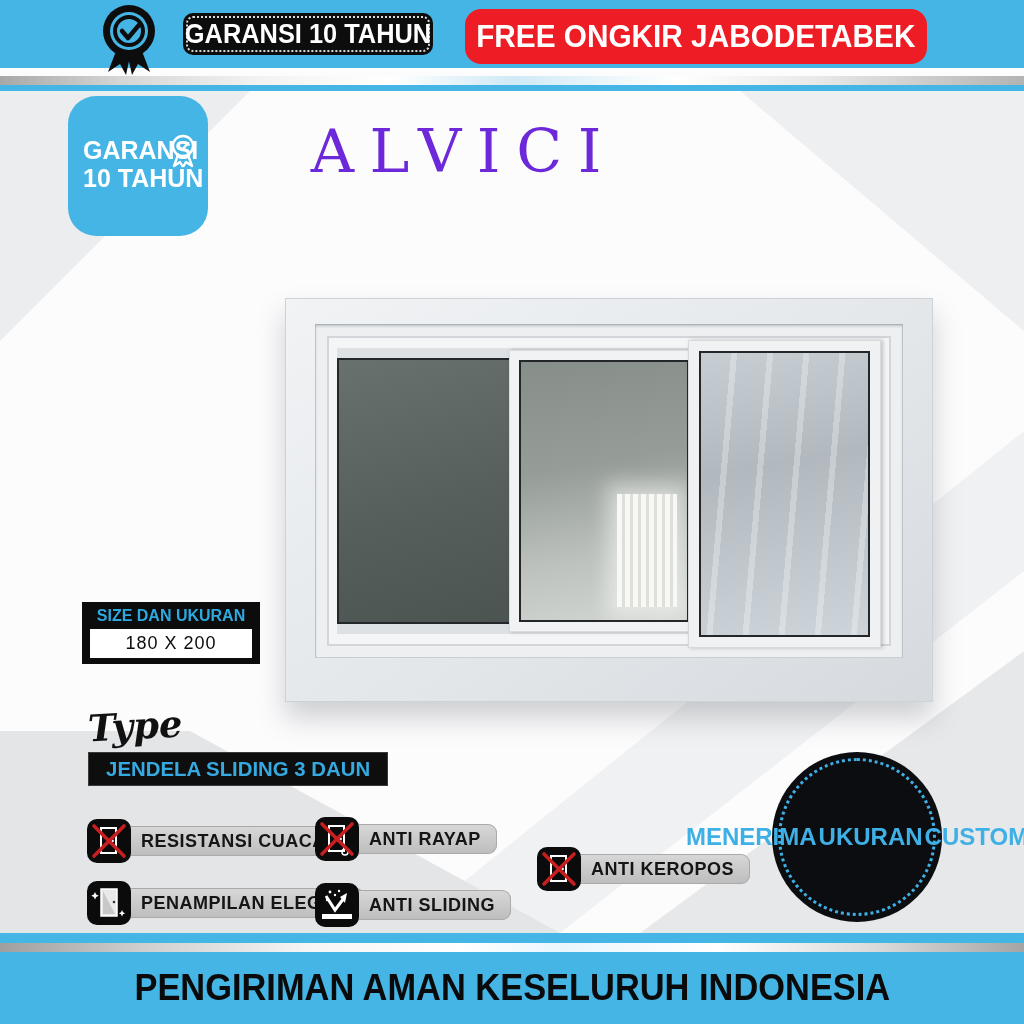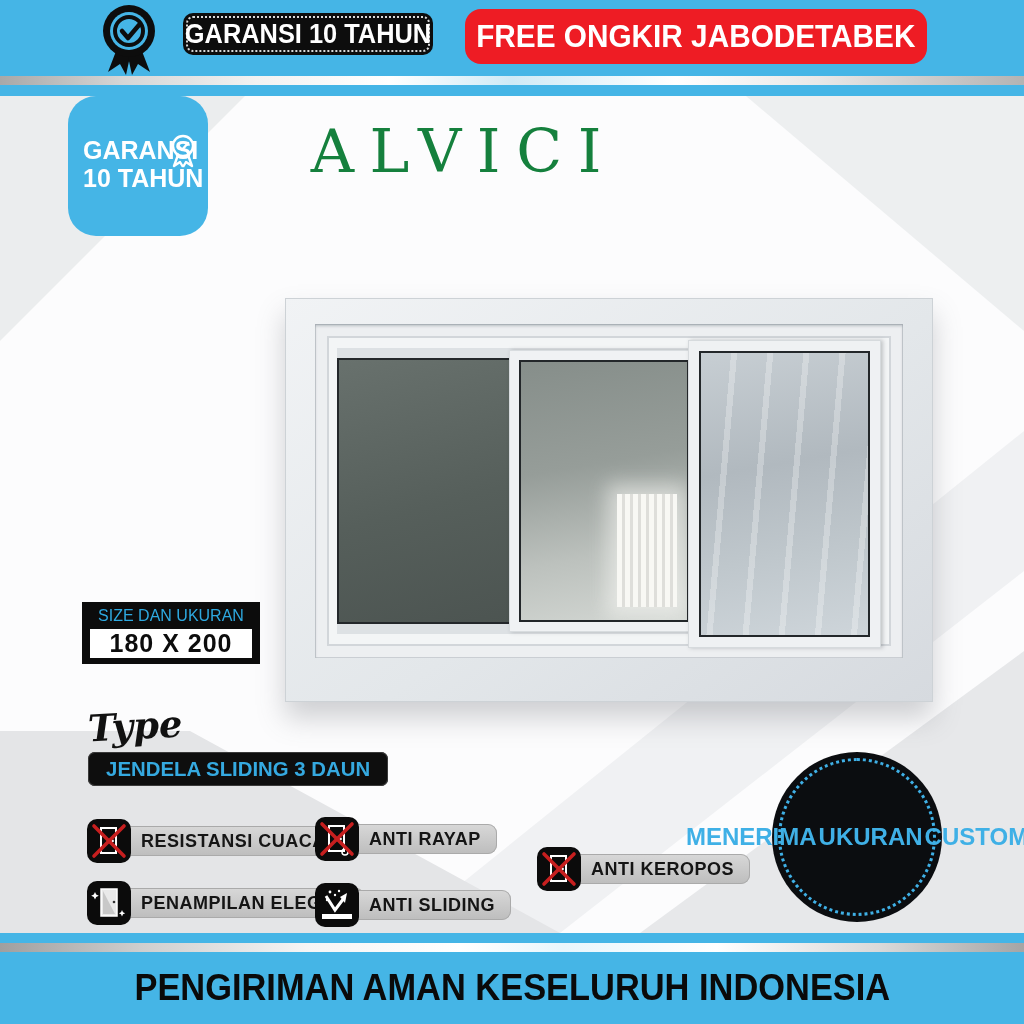--- a/index.html
+++ b/index.html
@@ -2,21 +2,21 @@
 <html><head>
 <meta charset="utf-8">
 <style>
   html,body{margin:0;padding:0;background:#888;}
   .canvas{
     position:relative;width:1024px;height:1024px;overflow:hidden;
     background:#fcfcfd;font-family:"Liberation Sans",sans-serif;
     margin:0 auto;
   }
   
-  .top-bar{position:absolute;left:0;top:0;width:1024px;height:96px;background:#45b5e6;z-index:5;}
+  .top-bar{position:absolute;left:0;top:0;width:1024px;height:68px;background:#45b5e6;z-index:5;}
   .top-medal{position:absolute;left:96px;top:2px;width:66px;height:74px;}
   .pill-guarantee{
     position:absolute;left:183px;top:13px;width:250px;height:42px;background:#0d0d0d;
     border-radius:10px;color:#fff;display:flex;align-items:center;justify-content:center;
   }
   .pill-guarantee::before{content:"";position:absolute;inset:3px;border:2px dotted rgba(255,255,255,.85);border-radius:7px;}
   .pill-guarantee span{font-weight:bold;font-size:27px;letter-spacing:0px;transform:scaleX(.94);white-space:nowrap;}
   .pill-shipping{
     position:absolute;left:465px;top:9px;width:462px;height:55px;background:#ee1c24;
     border-radius:16px;color:#fff;display:flex;align-items:center;justify-content:center;
@@ -42,21 +42,21 @@
   .deco .d3{background:#e4e5e7;clip-path:polygon(0 640px,190px 640px,560px 842px,0 842px);}
   .deco .d4{background:#e7e8ea;clip-path:polygon(1024px 560px,1024px 842px,640px 842px);}
   
   .warranty-badge{position:absolute;left:68px;top:96px;width:140px;height:140px;background:#45b5e6;
     border-radius:28px;z-index:2;color:#fff;}
   .warranty-badge .l1{position:absolute;left:15px;top:40px;font-weight:bold;font-size:25px;}
   .warranty-badge .l2{position:absolute;left:15px;top:68px;font-weight:bold;font-size:25px;}
   .warranty-badge svg{position:absolute;right:10px;top:38px;}
   
   .brand{position:absolute;left:0;top:116px;width:912px;text-align:center;z-index:1;
-    font-family:"DejaVu Serif","Liberation Serif",serif;font-size:60px;color:#15803d;
+    font-family:"DejaVu Serif","Liberation Serif",serif;font-size:60px;color:#6d28d9;
     letter-spacing:.26em;text-indent:.26em;}
   
   .window-figure{position:absolute;left:285px;top:298px;width:648px;height:404px;z-index:1;}
   .win-wall{position:absolute;inset:0;background:linear-gradient(145deg,#f1f3f5 0%,#e3e7ea 55%,#d6dadf 100%);
     box-shadow:0 16px 26px rgba(90,95,100,.28), inset 0 0 0 1px #cdd2d6;}
   .win-step{position:absolute;top:26px;left:30px;right:30px;bottom:44px;background:#edeff1;
     box-shadow:inset 0 2px 3px rgba(110,120,130,.4), inset 0 0 0 1px #ccd0d4;}
   .win-frame{position:absolute;top:38px;left:42px;right:42px;bottom:56px;background:#f3f5f6;
     box-shadow:inset 0 0 0 2px #d2d6da;}
   .win-track{position:absolute;top:50px;left:52px;right:52px;bottom:68px;background:#dde1e4;}
@@ -73,30 +73,30 @@
     box-shadow:0 0 18px 10px rgba(250,250,245,.55);}
   .panel-right{left:64.6%;top:-8px;bottom:-14px;width:35.4%;background:#eff1f3;
     box-shadow:2px 0 4px rgba(40,45,50,.25), inset 0 0 0 1px #d6dadd;}
   .panel-right .glass{top:11px;bottom:11px;left:11px;right:11px;
     background:linear-gradient(170deg,#c7ced3 0%,#b1b9bf 40%,#bfc7cc 70%,#ced5da 100%);overflow:hidden;}
   .panel-right .glass::after{content:"";position:absolute;inset:0;
     background:repeating-linear-gradient(95deg,transparent 0 30px,rgba(255,255,255,.28) 30px 36px);}
   
   .size-panel{position:absolute;left:82px;top:602px;width:178px;height:62px;background:#0c0c0c;z-index:2;}
   .size-head{position:absolute;left:0;top:5px;width:100%;text-align:center;color:#2ea9e0;
-    font-weight:normal;font-size:16px;}
+    font-weight:bold;font-size:16px;}
   .size-valuebox{position:absolute;left:8px;top:27px;width:162px;height:29px;background:#fff;
     display:flex;align-items:center;justify-content:center;}
-  .size-valuebox span{font-weight:bold;font-size:25px;color:#0c0c0c;letter-spacing:1px;}
+  .size-valuebox span{font-weight:normal;font-size:18px;color:#0c0c0c;letter-spacing:1px;}
   
   .type-script{position:absolute;left:88px;top:704px;z-index:2;
     font-family:"DejaVu Serif","Liberation Serif",serif;font-style:italic;font-weight:bold;
     font-size:37px;color:#111;transform:rotate(-3deg);}
   .type-pill{position:absolute;left:88px;top:752px;width:300px;height:34px;background:#0e0e0e;
-    border-radius:7px;z-index:2;display:flex;align-items:center;justify-content:center;
+    border-radius:0;z-index:2;display:flex;align-items:center;justify-content:center;
     box-shadow:inset 0 0 0 1px #3a3a3a;}
   .type-pill span{color:#35a9e0;font-weight:bold;font-size:21px;transform:scaleX(.97);white-space:nowrap;}
   
   .feature{position:absolute;height:46px;z-index:2;}
   .feature .fpill{margin-left:23px;margin-top:8px;height:30px;line-height:30px;border-radius:9px;
     background:linear-gradient(#d8d8d8,#bdbdbd);box-shadow:inset 0 0 0 1px #aaa;
     padding:0 16px 0 32px;display:inline-block;font-weight:bold;font-size:18px;color:#151515;
     letter-spacing:.5px;white-space:nowrap;}
   .feature svg{position:absolute;left:0;top:0;}
   .f-resistansi{left:86px;top:818px;}

